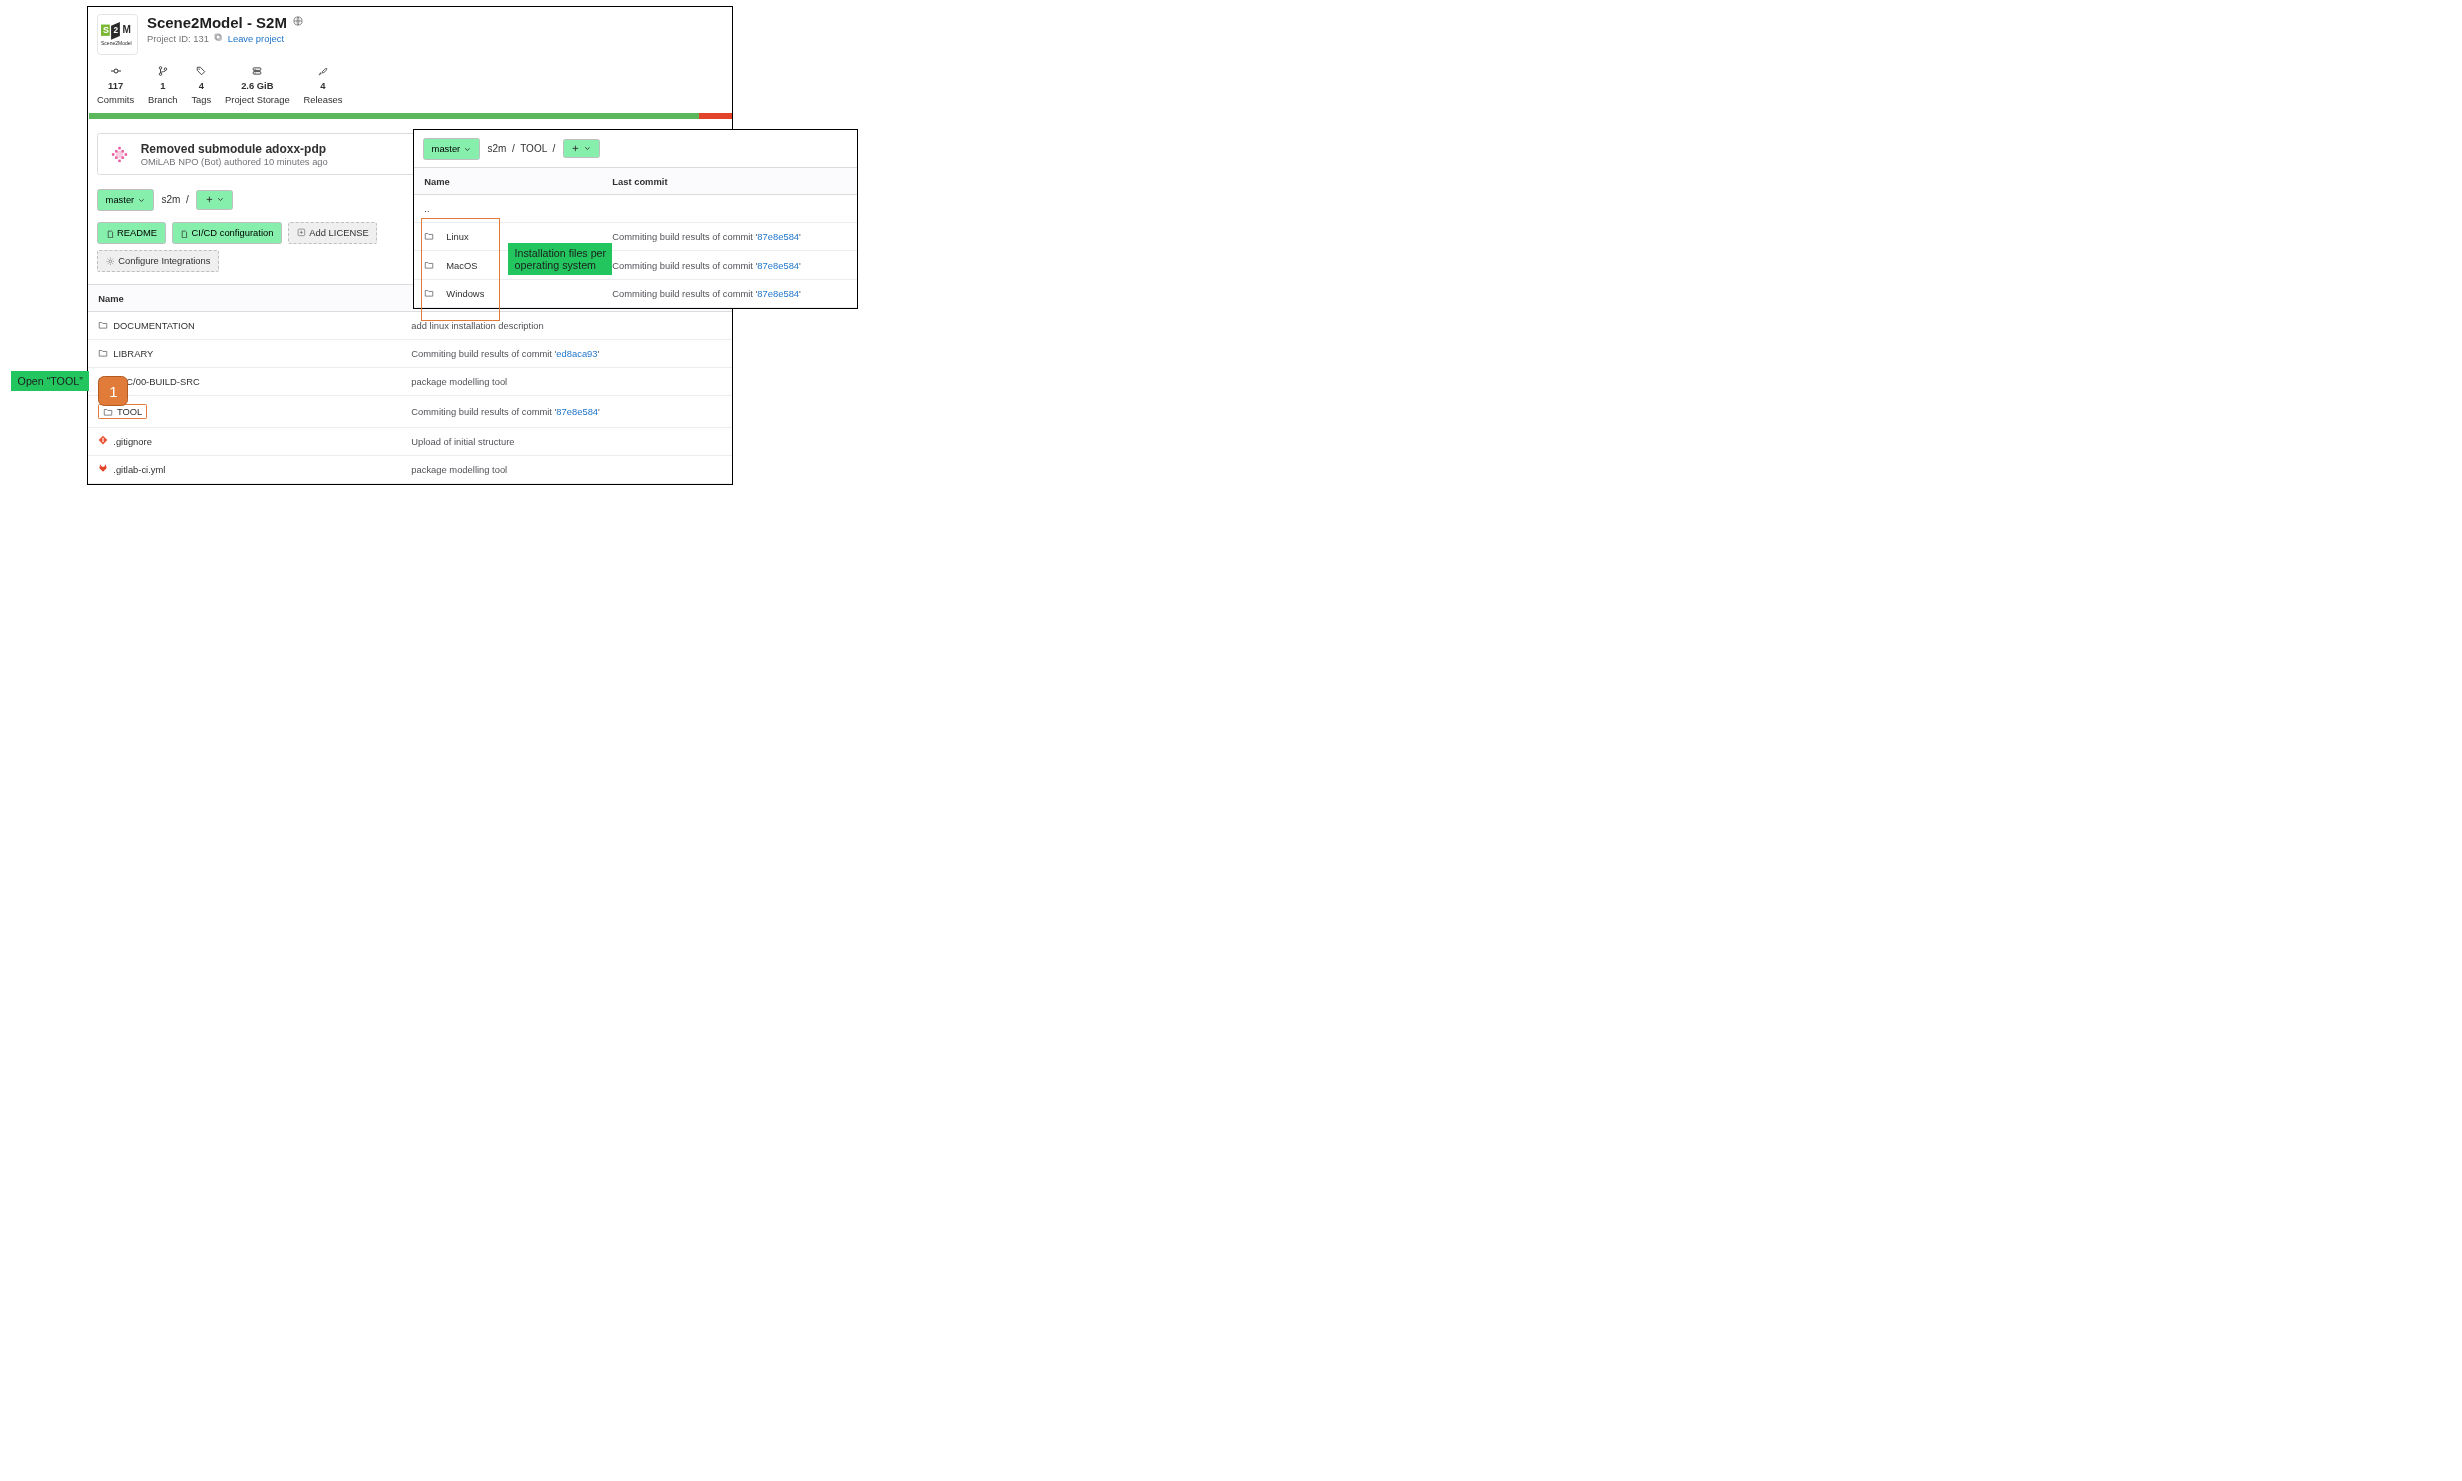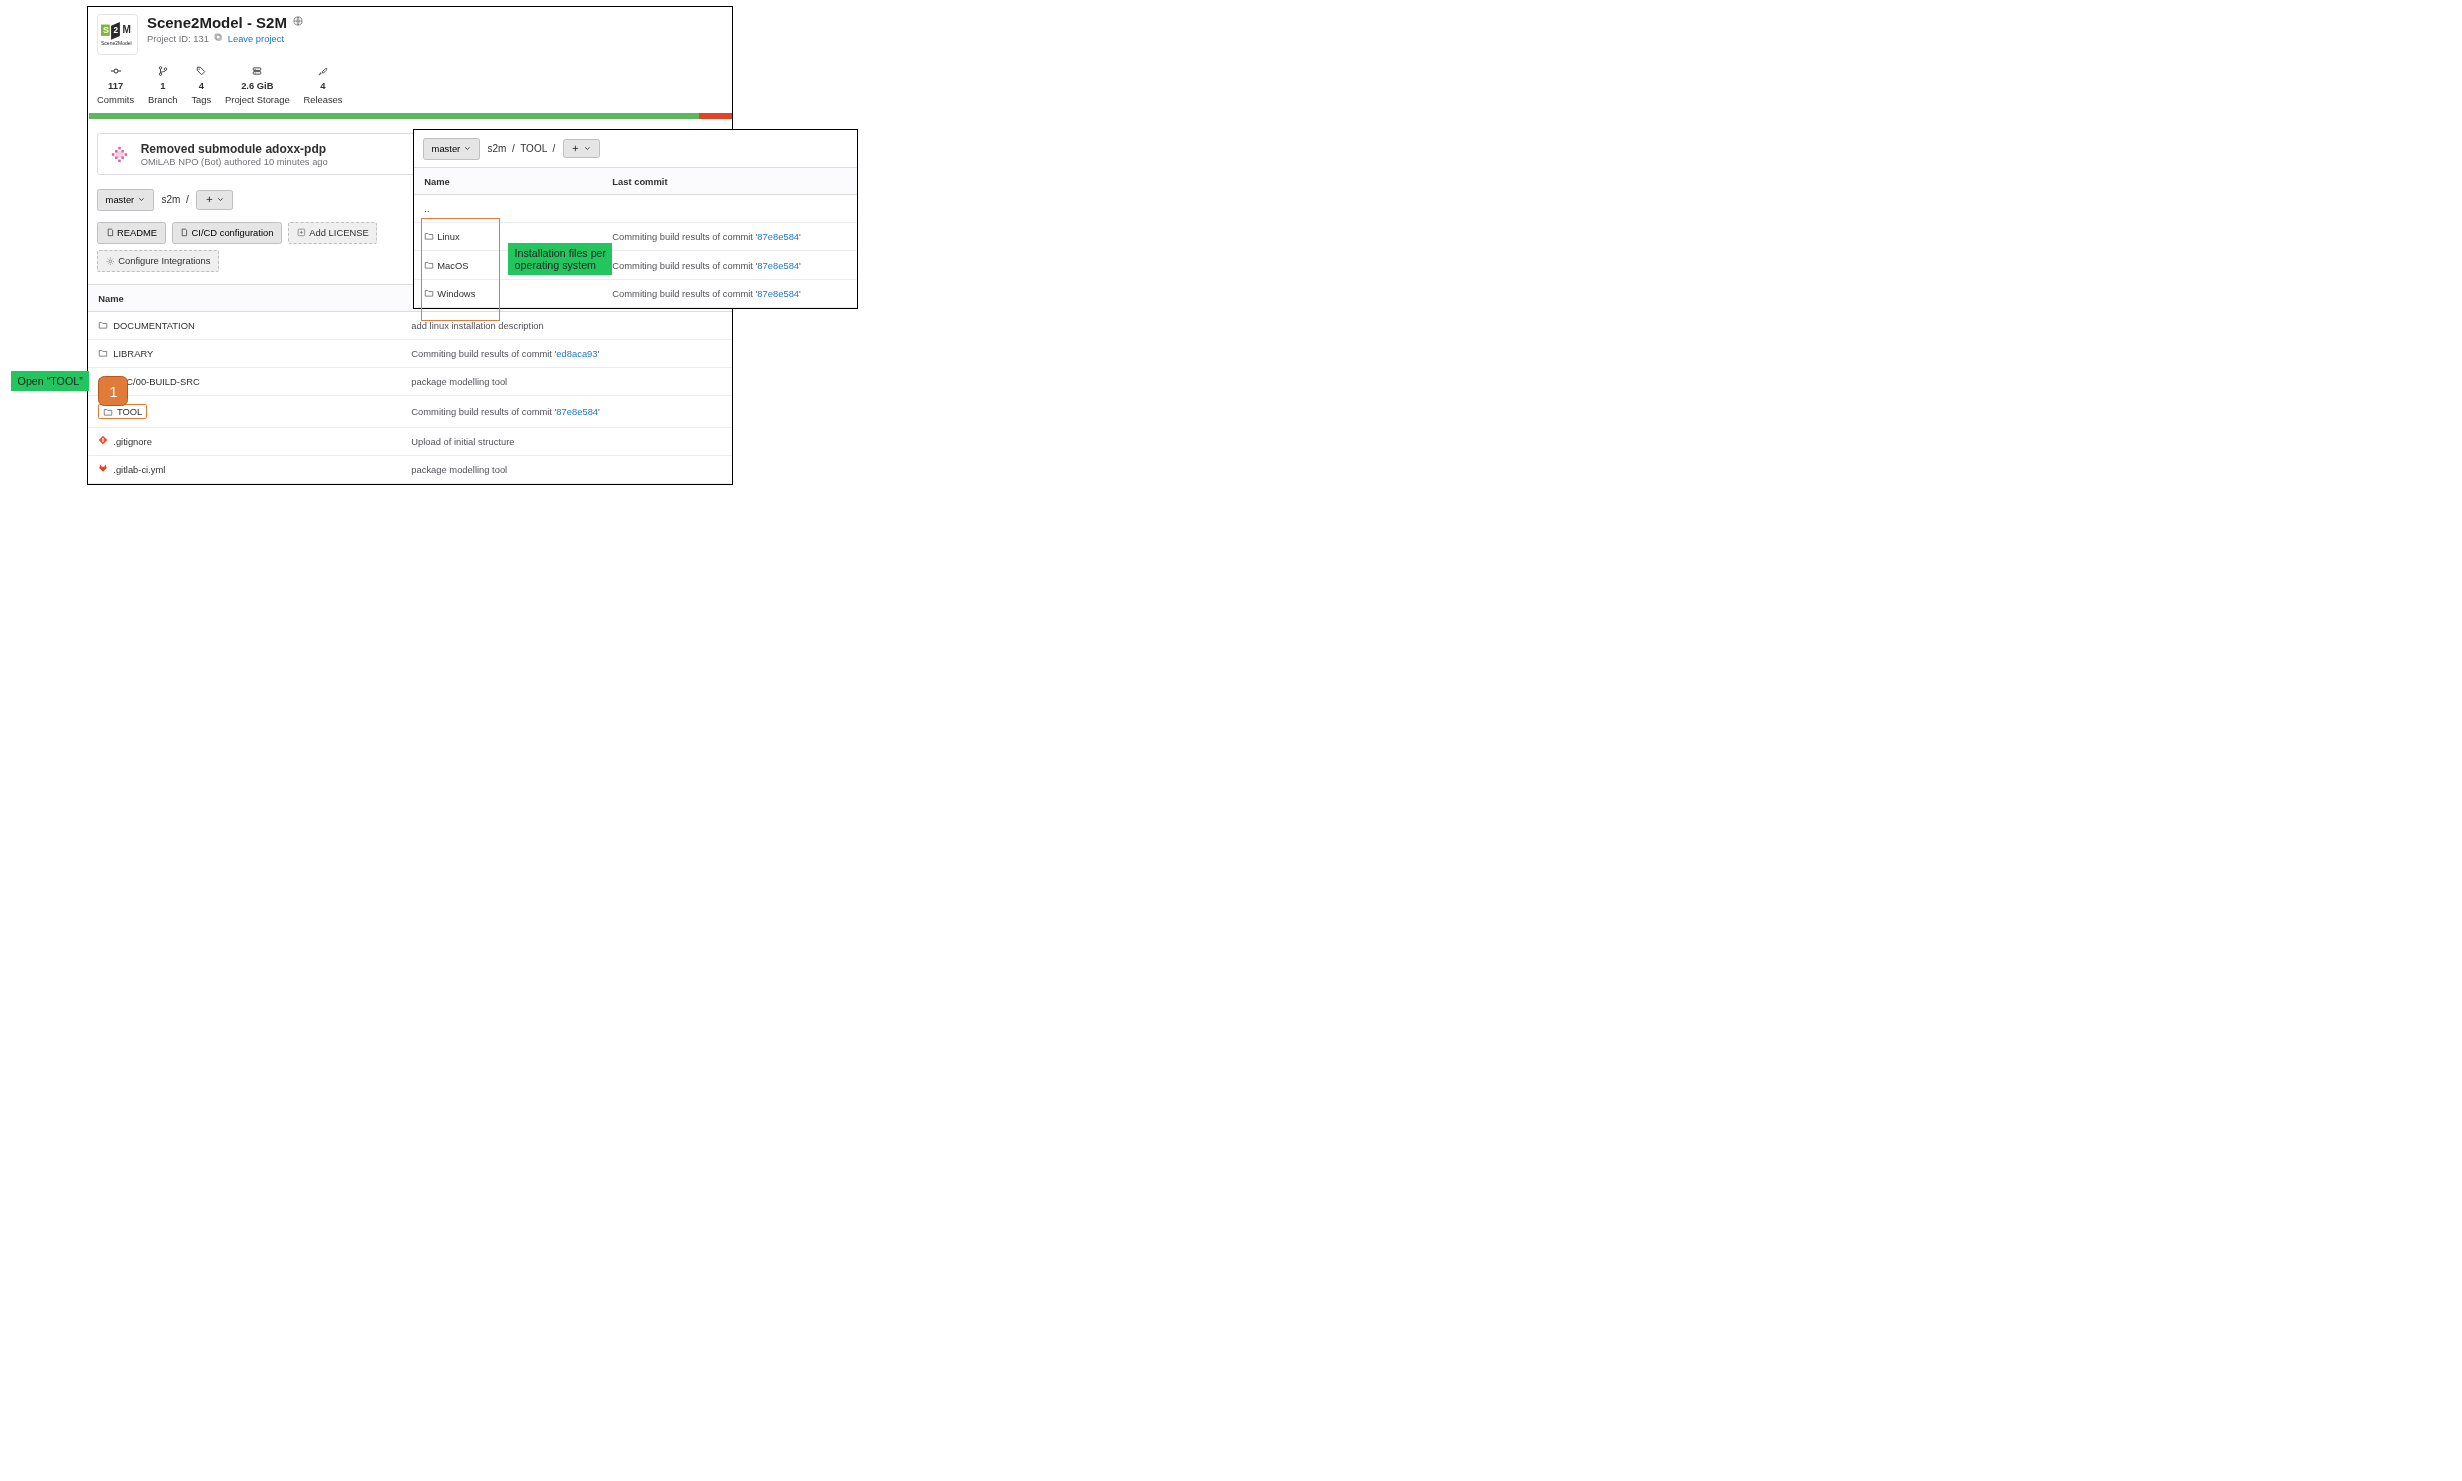--- a/index.html
+++ b/index.html
@@ -59,22 +59,22 @@
   .commit-avatar {
     width:25px; height:25px; border-radius:50%;
     background: radial-gradient(circle, #f7cde1 20%, #fff 20%);
     display:flex; align-items:center; justify-content:center;
     color:#e91e63; font-size:12.5px;
   }
   .commit-msg { font-weight:700; font-size:12px; }
   .commit-meta { color:#737278; font-size:9.4px; }
   .crumb-row { display:flex; align-items:center; gap:7.5px; padding: 13.8px 8.8px 0 8.8px; }
   .btn-outline {
-    border:0.6px solid #bfbfc3; border-radius:2.5px; background:#e5e5e5;
-    padding: 4.4px 7.5px; font-size:9.4px; display:inline-flex; align-items:center; gap:2.5px;
+    border:0.6px solid #bfbfc3; border-radius:2.5px; background:#86efac;
+    padding: 4.4px 7.5px; font-size:9.4px; display:inline-flex; align-items:flex-end; gap:2.5px;
     cursor:pointer;
   }
   .crumb-plain { font-size:10px; color:#303030; }
   .quick-row { display:flex; gap:6.3px; padding: 11.3px 8.8px 0 8.8px; flex-wrap:wrap;}
   .dashed-btn {
     border:0.6px dashed #bfbfc3; border-radius:2.5px;
     padding:4.4px 7.5px; font-size:9.4px; display:inline-flex; align-items:center; gap:3.8px;
     cursor:pointer; color:#303030;
   }
   .file-table-hdr {
@@ -110,21 +110,21 @@
   .overlay-crumb { display:flex; align-items:center; gap:7.5px; padding:7.5px 8.8px; }
   .ov-hdr-row {
     border-top:0.6px solid #dcdcde; border-bottom:0.6px solid #dcdcde;
     background:#fbfafd;
     display:flex; padding:7.5px 10px; font-weight:700;
   }
   .ov-name-col { flex: 0 0 188px;}
   .ov-row { display:flex; align-items:center; border-bottom:0.6px solid #ececef; padding: 8.1px 10px;}
   .ov-row .ov-name { flex: 0 0 188px; display:flex; align-items:center; gap:5px;}
   .ov-row.inbox .ov-name > span.boxed {
-    display:inline-flex; gap:3px;
+    display:inline-flex; gap:12px;
   }
   .os-box {
     position:absolute;
     border:1.9px solid #e07b3a;
     pointer-events:none;
   }
   .callout-label {
     position:absolute;
     background:#22c55e;
     padding: 3.8px 6.3px;

